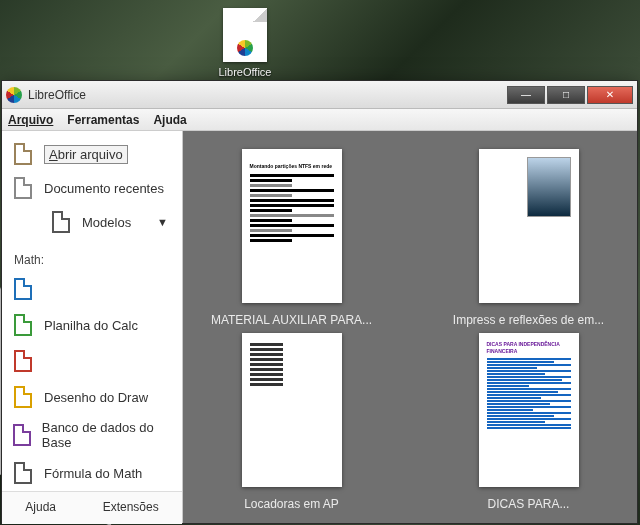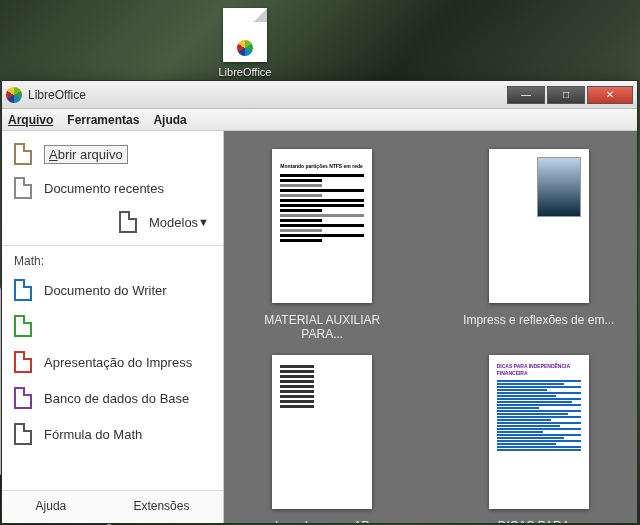--- a/index.html
+++ b/index.html
@@ -46,49 +46,49 @@
   .win-btn.min, .win-btn.max { background: linear-gradient(#6a6a6a,#3c3c3c); }
   .win-btn.close { background: linear-gradient(#e46a5a,#c0392b); width:46px; }
   .menubar {
     height: 22px; background: linear-gradient(#f7f7f7,#e7e7e7);
     border-bottom:1px solid #ccc; display:flex; align-items:center; padding:0 6px;
     font-size:12px; color:#222;
   }
   .menubar span { margin-right:14px;font-weight:bold; }
   .body { flex:1; display:flex; min-height:0; }
   .sidebar {
-    width: 222px; background:#fff; border-right:1px solid #c9c9c9;
+    width: 181px; background:#fff; border-right:1px solid #c9c9c9;
     display:flex; flex-direction:column; padding:6px 0 0;
     position:relative;
   }
   .side-item {
     display:flex; align-items:center; padding:6px 10px; font-size:13px; color:#333;
     cursor:default;
   }
   .side-item .ic { width:22px; height:22px; margin-right:10px; display:flex; align-items:center; justify-content:center; }
   .side-item .lbl u { text-decoration: underline; }
   .side-item.selected .lbl { border:1px solid #888; padding:1px 4px; background:#f3f3f3; }
-  .side-item.templates { justify-content:flex-end; padding-right:14px;padding-left:48px;}
+  .side-item.templates { justify-content:space-between; padding-right:14px;padding-left:48px;}
   .side-item .chev { font-size:11px; }
   .side-sep { height:1px; background:#ddd; margin:6px 0; }
   .side-label { font-size:12px; color:#444; padding:2px 12px 4px; }
   .create-item { display:flex; align-items:center; padding:5px 10px; font-size:13px; color:#333; }
   .create-item .ic { width:22px; height:26px; margin-right:10px; display:flex; align-items:center; justify-content:center; }
   .sidebar-bottom {
     margin-top:auto; border-top:1px solid #ddd; display:flex; justify-content:space-around;
     padding:8px 0 10px; font-size:12px; color:#333; background:#fafafa;
   }
   
   .sidebar::after{
     content:""; position:absolute; left:-40px; bottom:30px; width:200px; height:200px;
     background:#eee; transform:rotate(25deg); z-index:-1;
   }
   .content {
     flex:1; background:#707070; padding:18px 20px 10px; overflow:auto;
-    display:grid; grid-template-columns: repeat(2, 1fr); gap: 14px 60px;
+    display:grid; grid-template-columns: repeat(2, 1fr); gap: 6px 60px;
     align-content:start;
   }
   .doc-card { display:flex; flex-direction:column; align-items:center; }
   .thumb {
     width:100px; height:154px; background:#fff; box-shadow:0 1px 4px rgba(0,0,0,0.5);
     padding:8px 8px; font-size:4px; color:#000; overflow:hidden; line-height:1.4;
   }
   .thumb .tline { height:3px; background:#000; margin:2px 0; }
   .thumb .tline.sh { width:50%; }
   .thumb .tline.gr { background:#888; }
@@ -155,32 +155,37 @@
         <span class="chev">▼</span>
       </div>
 
       <div class="side-sep"></div>
       <div class="side-label">Math:</div>
 
       <div class="create-item">
         <span class="ic">
             <span class="page-ic c-writer"></span>
           </span>
-        <span>Documento do Writer</span>
       </div>
       <div class="create-item">
         <span class="ic">
             <span class="page-ic c-calc"></span>
           </span>
+        <span>Planilha do Calc</span>
       </div>
       <div class="create-item">
         <span class="ic">
             <span class="page-ic c-impress"></span>
           </span>
-        <span>Apresentação do Impress</span>
+      </div>
+      <div class="create-item">
+        <span class="ic">
+            <span class="page-ic c-draw"></span>
+          </span>
+        <span>Desenho do Draw</span>
       </div>
       <div class="create-item">
         <span class="ic">
             <span class="page-ic c-base"></span>
           </span>
         <span>Banco de dados do Base</span>
       </div>
       <div class="create-item">
         <span class="ic">
             <span class="page-ic c-math"></span>

